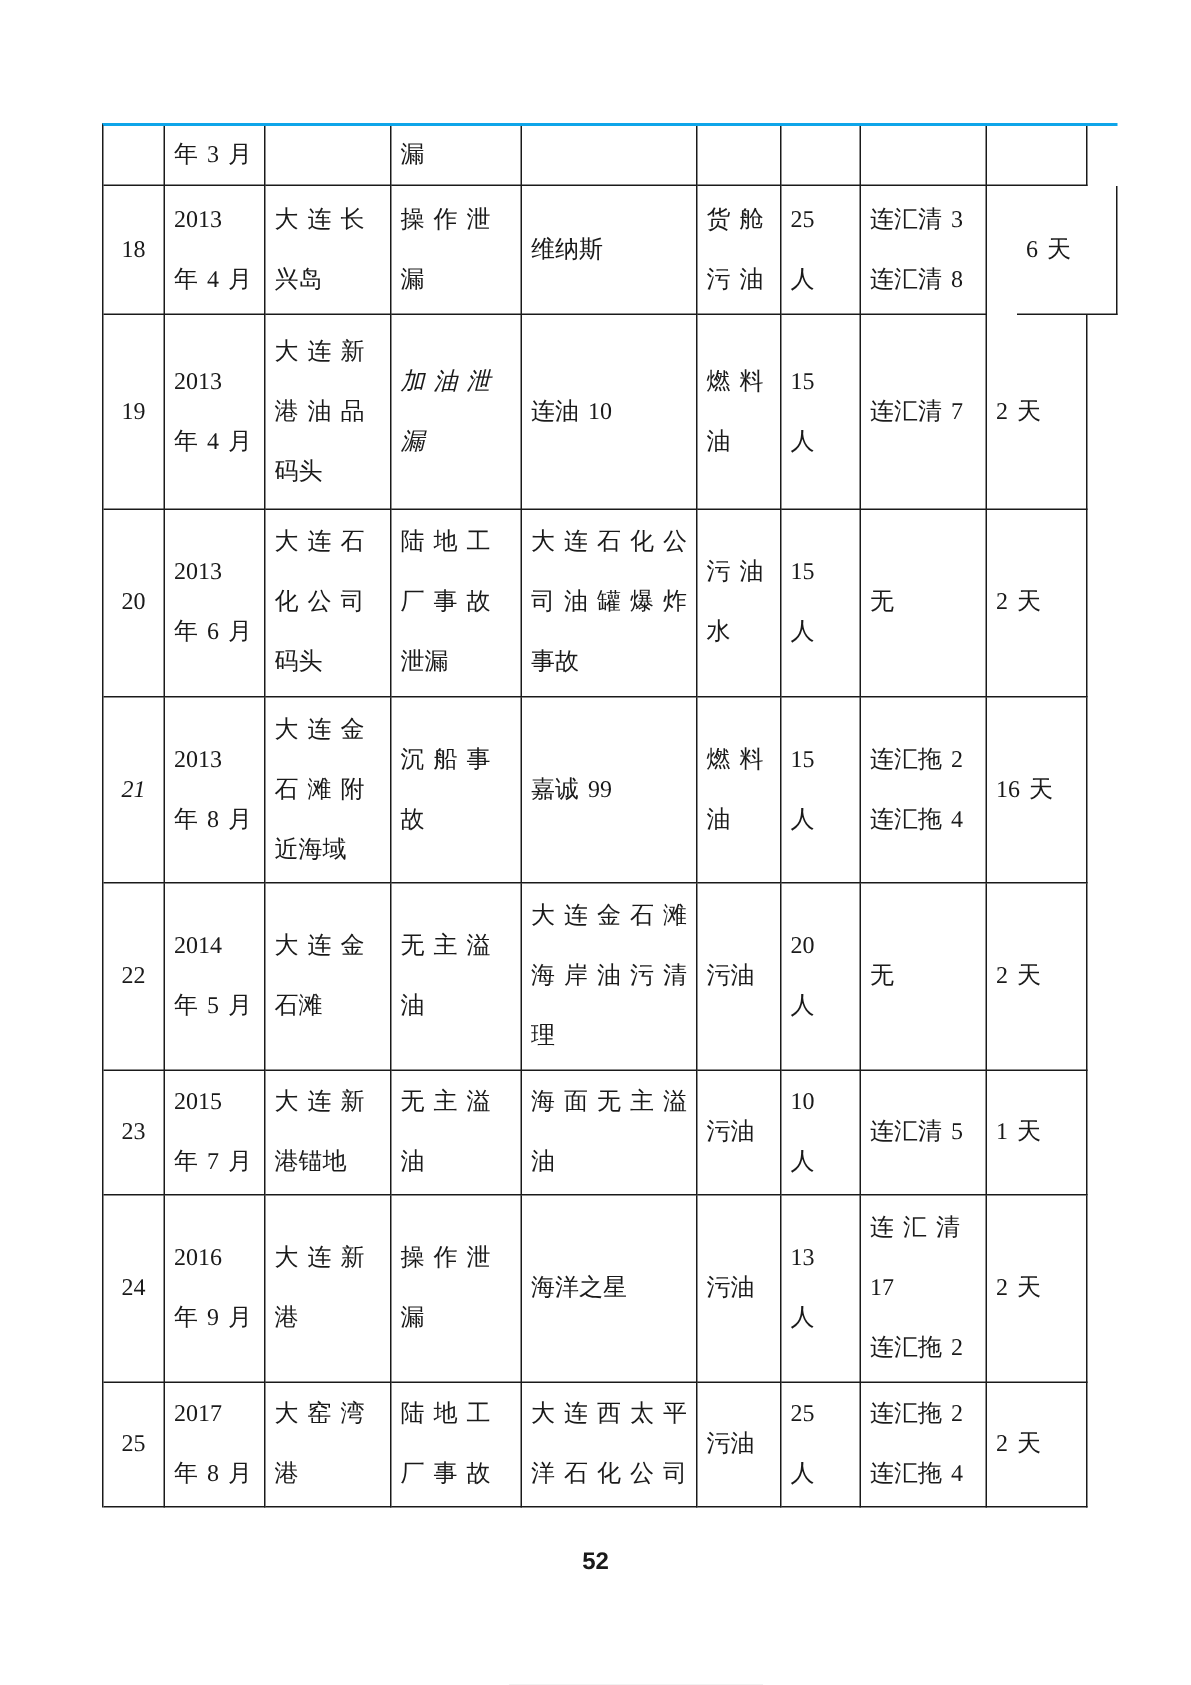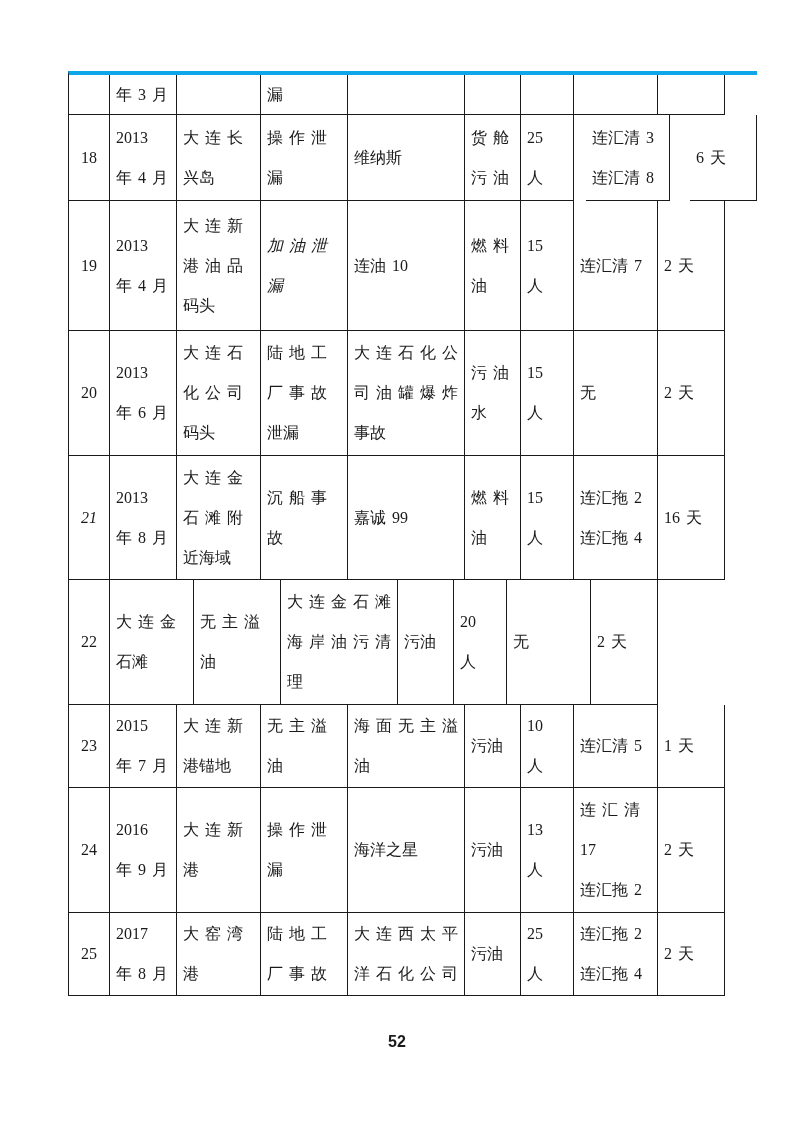--- a/index.html
+++ b/index.html
@@ -11,22 +11,22 @@
     position: relative;
     width: 794px;
     height: 1123px;
     background: #ffffff;
     overflow: hidden;
     margin: 0 auto;
   }
   .doc-table {
     position: absolute;
     left: 68px;
-    top: 71px;
-    border-top: 4px solid #0ea5e9;
+    top: 82px;
+    border-top: 2px solid #0ea5e9;
     border-left: 1px solid #1a1a1a;
   }
   .trow {
     display: flex;
   }
   .tcell {
     box-sizing: border-box;
     border-right: 1px solid #1a1a1a;
     border-bottom: 1px solid #1a1a1a;
     display: flex;
@@ -80,21 +80,21 @@
 年 4 月</div>
         <div class="tcell" style="width: 84px; height: 86px;">大 连 长
 兴岛</div>
         <div class="tcell" style="width: 87px; height: 86px;">操 作 泄
 漏</div>
         <div class="tcell" style="width: 117px; height: 86px;">维纳斯</div>
         <div class="tcell" style="width: 56px; height: 86px;">货 舱
 污 油</div>
         <div class="tcell" style="width: 53px; height: 86px;">25
 人</div>
-        <div class="tcell" style="width: 84px; height: 86px; margin-left: 12px;">连汇清 3
+        <div class="tcell" style="width: 84px; height: 86px;">连汇清 3
 连汇清 8</div>
         <div class="tcell" style="width: 67px; height: 86px; margin-left: 20px;">6 天</div>
       </div>
       <div class="trow" style="height: 130px;">
         <div class="tcell num" style="width: 41px; height: 130px;">19</div>
         <div class="tcell" style="width: 67px; height: 130px;">2013
 年 4 月</div>
         <div class="tcell" style="width: 84px; height: 130px;">大 连 新
 港 油 品
 码头</div>
@@ -141,20 +141,22 @@
         <div class="tcell" style="width: 56px; height: 124px;">燃 料
 油</div>
         <div class="tcell" style="width: 53px; height: 124px;">15
 人</div>
         <div class="tcell" style="width: 84px; height: 124px;">连汇拖 2
 连汇拖 4</div>
         <div class="tcell" style="width: 67px; height: 124px;">16 天</div>
       </div>
       <div class="trow" style="height: 125px;">
         <div class="tcell num" style="width: 41px; height: 125px;">22</div>
+        <div class="tcell" style="width: 67px; height: 125px;">2014
+年 5 月</div>
         <div class="tcell" style="width: 84px; height: 125px;">大 连 金
 石滩</div>
         <div class="tcell" style="width: 87px; height: 125px;">无 主 溢
 油</div>
         <div class="tcell" style="width: 117px; height: 125px;">大 连 金 石 滩
 海 岸 油 污 清
 理</div>
         <div class="tcell" style="width: 56px; height: 125px;">污油</div>
         <div class="tcell" style="width: 53px; height: 125px;">20
 人</div>

